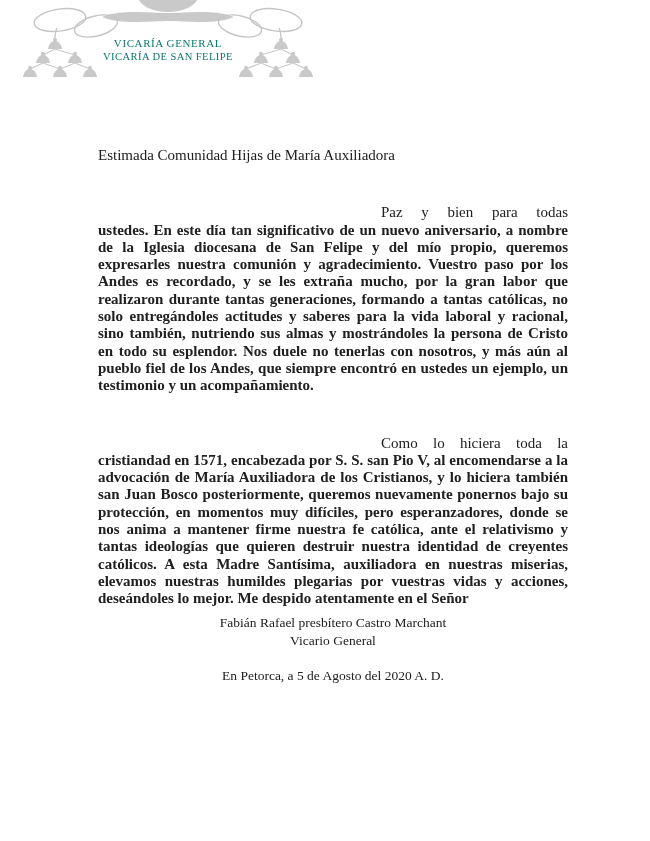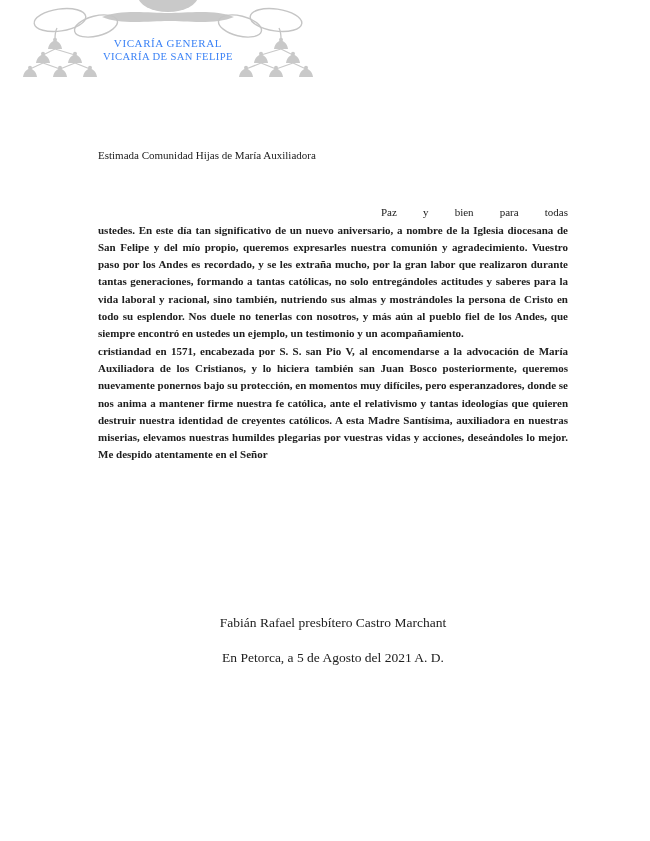--- a/index.html
+++ b/index.html
@@ -21,42 +21,42 @@
     width: 320px;
     height: 98px;
   }
   .letterhead svg { position: absolute; top: 0; left: 0; }
   .lh-text {
     position: absolute;
     top: 37px;
     left: 0;
     width: 320px;
     text-align: center;
-    color: #3b82f6;
+    color: #0f766e;
   }
   .lh-line1 {
     font-size: 11px;
     line-height: 13px;
     letter-spacing: 0.6px;
     white-space: nowrap;
   }
   .lh-line2 {
     font-size: 10.6px;
     line-height: 13px;
     letter-spacing: 0.4px;
     white-space: nowrap;
   }
 
   
   .content {
     position: absolute;
     left: 98px;
     top: 147px;
     width: 470px;
-    font-size: 11px;
+    font-size: 15px;
     line-height: 17.3px;
   }
   .greeting { margin: 0 0 17.3px 0; }
   .para { margin: 0; }
   .para-first-line {
     margin-left: 283px;
     text-align: justify;
     text-align-last: justify;
     margin-top: 40px;
   }
@@ -146,22 +146,24 @@
 
   <div class="content">
     <p class="greeting">Estimada Comunidad Hijas de María Auxiliadora</p>
 
     <div class="para">
       <div class="para-first-line">Paz y bien para todas</div>
       <div class="para-body">ustedes. En este día tan significativo de un nuevo aniversario, a nombre de la Iglesia diocesana de San Felipe y del mío propio, queremos expresarles nuestra comunión y agradecimiento. Vuestro paso por los Andes es recordado, y se les extraña mucho, por la gran labor que realizaron durante tantas generaciones, formando a tantas católicas, no solo entregándoles actitudes y saberes para la vida laboral y racional, sino también, nutriendo sus almas y mostrándoles la persona de Cristo en todo su esplendor. Nos duele no tenerlas con nosotros, y más aún al pueblo fiel de los Andes, que siempre encontró en ustedes un ejemplo, un testimonio y un acompañamiento.</div>
     </div>
 
     <div class="para">
+      <div class="para-first-line">Como lo hiciera toda la</div>
       <div class="para-body">cristiandad en 1571, encabezada por S. S. san Pio V, al encomendarse a la advocación de María Auxiliadora de los Cristianos, y lo hiciera también san Juan Bosco posteriormente, queremos nuevamente ponernos bajo su protección, en momentos muy difíciles, pero esperanzadores, donde se nos anima a mantener firme nuestra fe católica, ante el relativismo y tantas ideologías que quieren destruir nuestra identidad de creyentes católicos. A esta Madre Santísima, auxiliadora en nuestras miserias, elevamos nuestras humildes plegarias por vuestras vidas y acciones, deseándoles lo mejor. Me despido atentamente en el Señor</div>
     </div>
   </div>
 
   <div class="signature">
     <div class="sig-name">Fabián Rafael presbítero Castro Marchant</div>
-    <div class="sig-date">En Petorca, a 5 de Agosto del 2021 A. D.</div>
+    <div class="sig-title">Vicario General</div>
+    <div class="sig-date">En Petorca, a 5 de Agosto del 2020 A. D.</div>
   </div>
 
 </div>
 
 </body></html>

